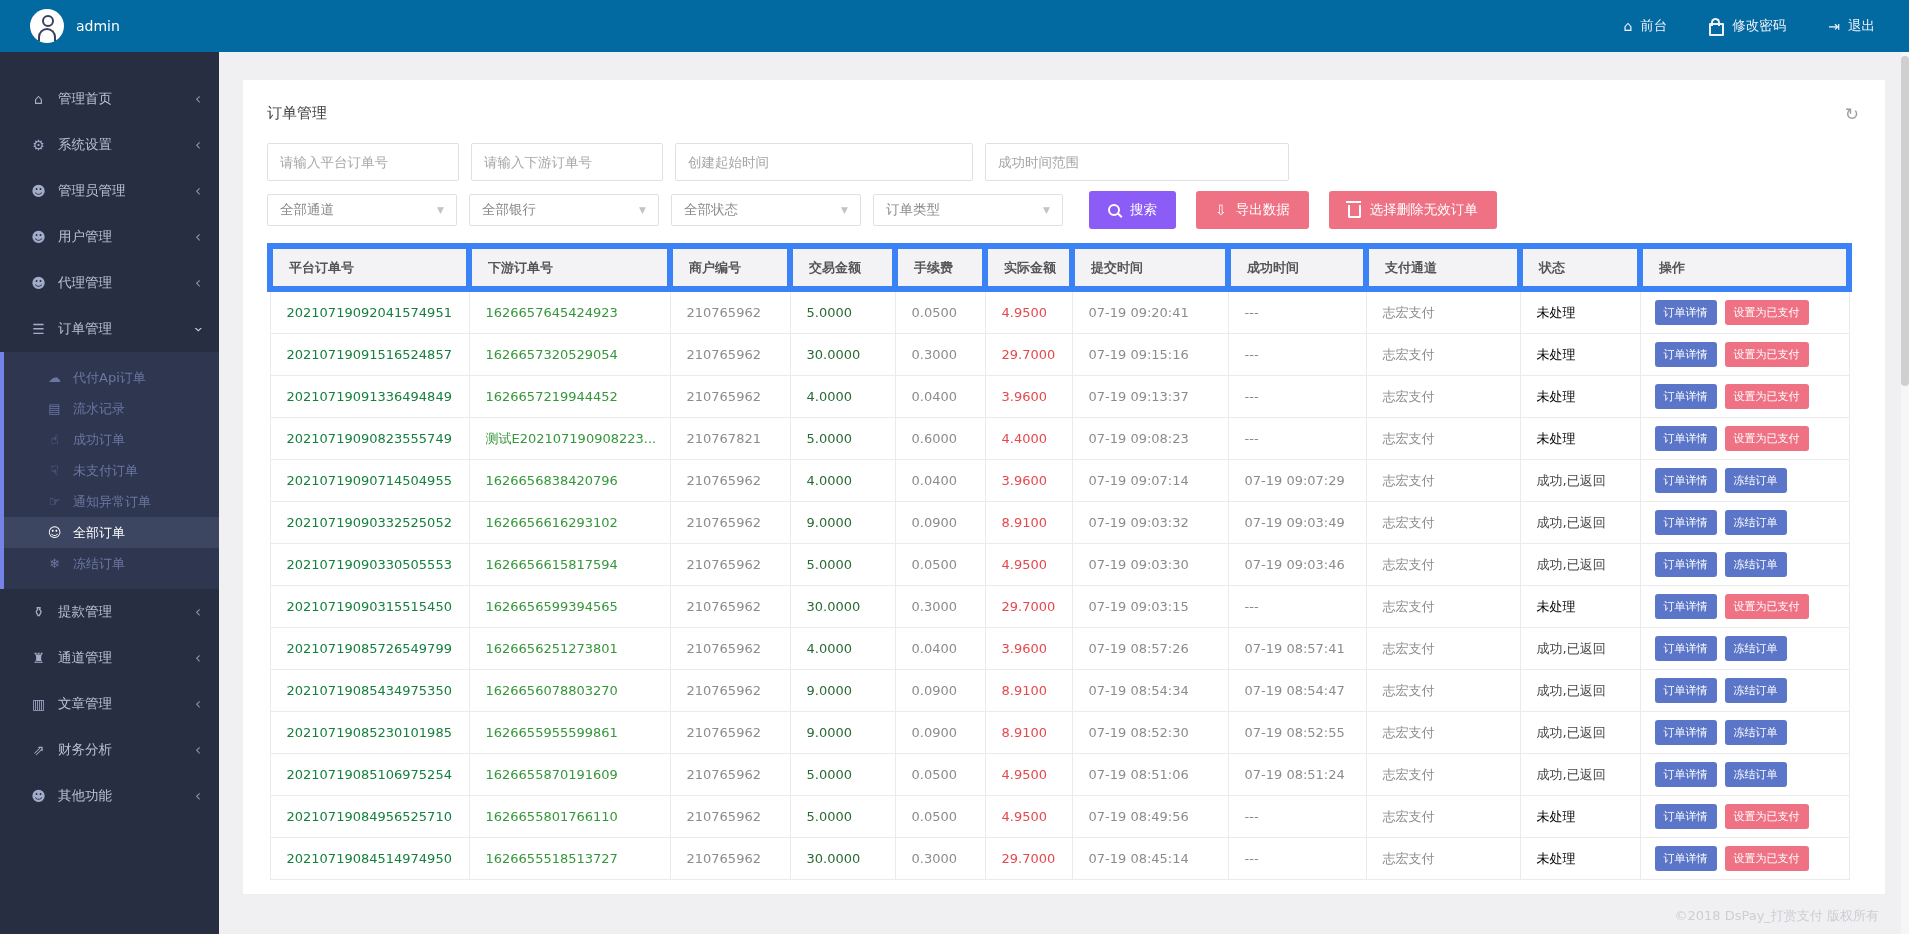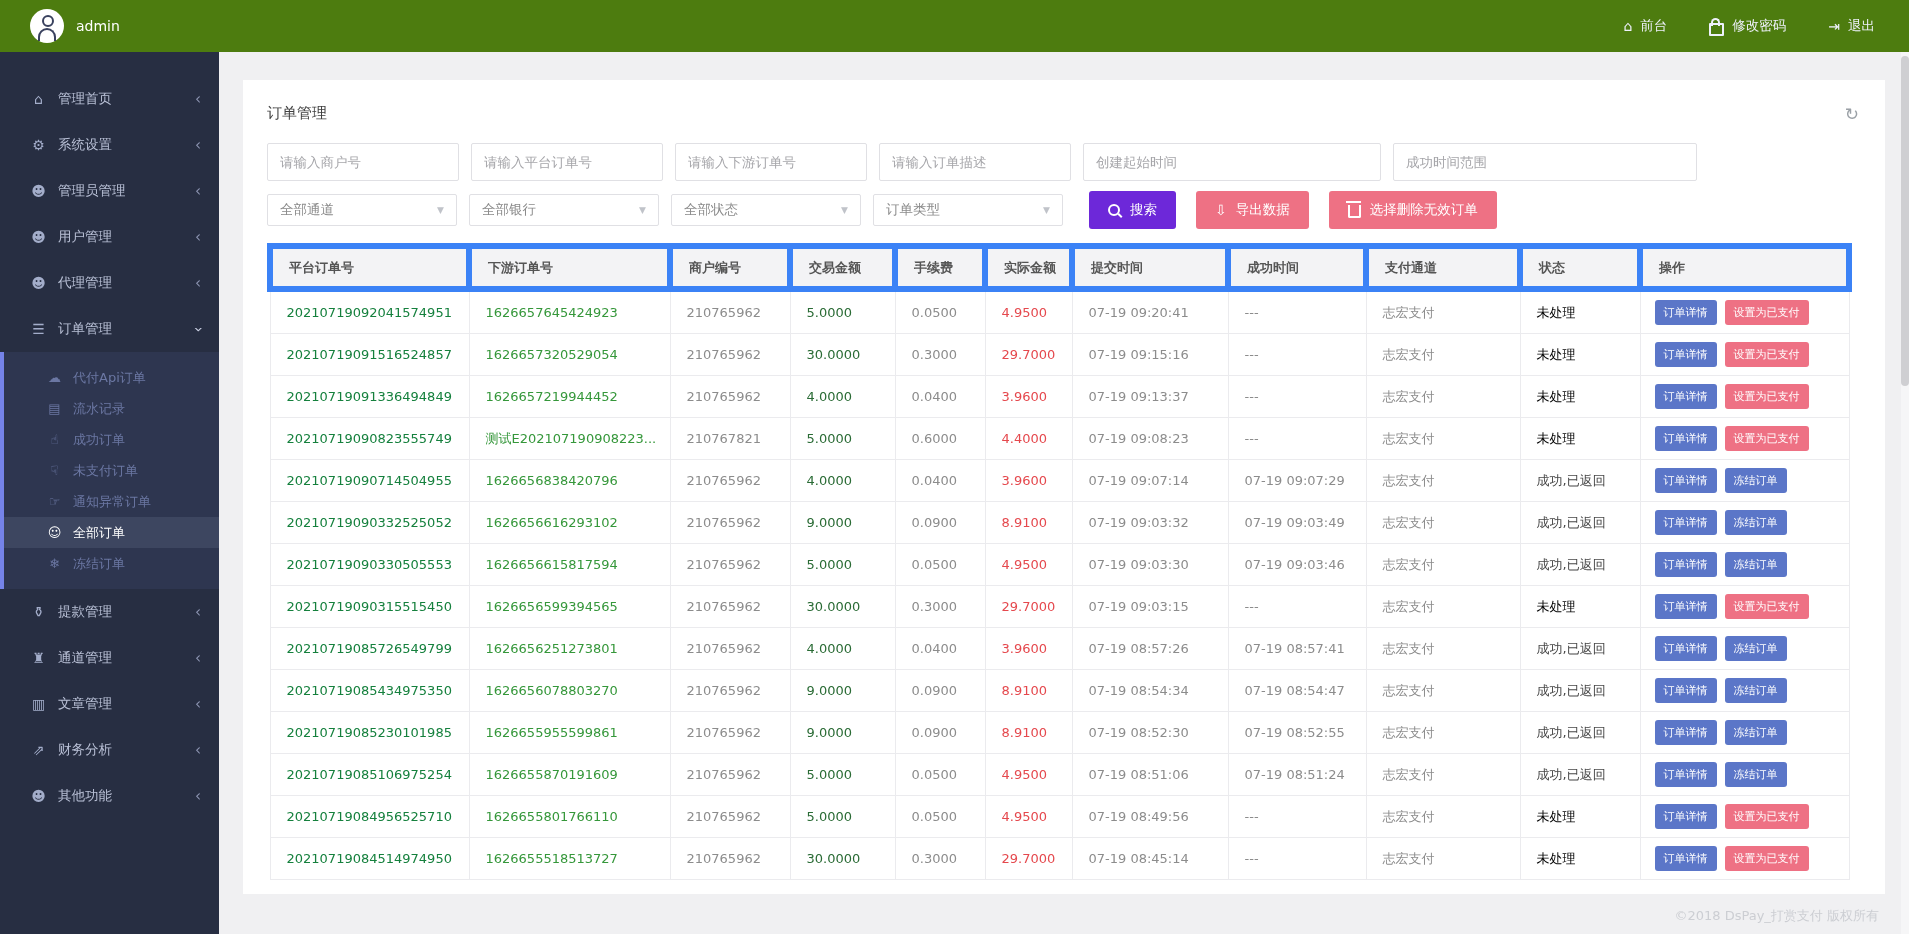--- a/index.html
+++ b/index.html
@@ -1,20 +1,20 @@
 <!DOCTYPE html>
 <html><head>
 <meta charset="utf-8">
 <style>
   html,body{margin:0;padding:0}
   body{width:1909px;height:934px;overflow:hidden;background:#f0f0f2;
        font-family:"DejaVu Sans","Liberation Sans",sans-serif;-webkit-font-smoothing:antialiased}
 
   
-  .topbar{position:fixed;top:0;left:0;right:0;height:52px;background:#4d7c0f;display:flex;align-items:center;z-index:20}
+  .topbar{position:fixed;top:0;left:0;right:0;height:52px;background:#0369a1;display:flex;align-items:center;z-index:20}
   .avatar{width:34px;height:34px;border-radius:50%;background:#fff;margin-left:30px;position:relative;flex:none}
   .avatar::before{content:"";position:absolute;top:6px;left:12px;width:8px;height:8px;border:2px solid #39415e;border-radius:50%}
   .avatar::after{content:"";position:absolute;top:19px;left:8px;width:14px;height:11px;border:2px solid #39415e;border-bottom:none;border-radius:9px 9px 0 0}
   .username{color:#fff;font-size:14px;margin-left:12px}
   .topbar-links{margin-left:auto;display:flex;gap:42px;margin-right:34px}
   .tlink{display:flex;align-items:center;gap:8px;color:#eef1fb;font-size:13.5px;cursor:pointer}
   .tl-glyph{font-size:14px}
   .icon-lock{position:relative;width:11px;height:9px;border:2px solid #eef1fb;border-radius:1px;display:inline-block;margin-top:6px}
   .icon-lock::before{content:"";position:absolute;top:-7px;left:0px;width:5px;height:6px;border:2px solid #eef1fb;border-bottom:none;border-radius:5px 5px 0 0}
 
@@ -40,21 +40,21 @@
   .filters-row{display:flex;gap:12px;margin-bottom:10px;align-items:center}
   .f-input{height:36px;border:1px solid #e0e0e4;border-radius:2px;padding:0 12px;font-size:13.5px;color:#444;width:166px;outline:none;box-sizing:content-box}
   .f-input::placeholder{color:#a6a6aa}
   .f-input.wide{width:272px}
   .f-input.wide2{width:278px}
   .f-select{width:190px;height:32px;border:1px solid #e0e0e4;border-radius:2px;display:flex;align-items:center;justify-content:space-between;
             padding:0 12px;color:#8b8b8b;font-size:13.5px;box-sizing:border-box;cursor:pointer;background:#fff}
   .fs-caret{font-size:9px;color:#c0c3c9}
   .btns{display:flex;gap:20px;margin-left:14px}
   .btn{height:38px;border:none;color:#fff;font-size:13.5px;display:flex;align-items:center;gap:9px;padding:0 19px;border-radius:3px;cursor:pointer}
-  .btn-blue{background:#6d28d9}
+  .btn-blue{background:#8b5cf6}
   .btn-pink{background:#ee7184}
   .icon-search{position:relative;width:8px;height:8px;border:2px solid #fff;border-radius:50%;display:inline-block;flex:none;margin-right:1px}
   .icon-search::after{content:"";position:absolute;width:2px;height:5px;background:#fff;right:-3px;bottom:-4px;transform:rotate(-45deg)}
   .icon-download{font-size:14px;line-height:1}
   .icon-trash{position:relative;width:9px;height:11px;border:2px solid #fff;border-top:none;border-radius:0 0 2px 2px;display:inline-block;flex:none;margin-top:3px}
   .icon-trash::before{content:"";position:absolute;top:-4px;left:-4px;width:15px;height:2px;background:#fff}
 
   
   table{border-collapse:collapse;table-layout:fixed;width:1579px;margin-top:14px;font-size:13px}
   th{background:#f3f3f5;color:#555;font-weight:bold;text-align:left;height:37px;padding:0 0 0 16px;border:6px solid #3b82f6;white-space:nowrap}
@@ -187,24 +187,22 @@
       </div>
     </nav>
 </div>
 
 <div class="main">
   <div class="card">
     <h2 class="card-title">订单管理</h2>
     <span class="refresh">↻</span>
 
     <div class="filters-row" id="filters-row1">
-        <input class="f-input" placeholder="请输入商户号" style="">
         <input class="f-input" placeholder="请输入平台订单号" style="">
         <input class="f-input" placeholder="请输入下游订单号" style="">
-        <input class="f-input" placeholder="请输入订单描述" style="">
         <input class="f-input wide" placeholder="创建起始时间" style="">
         <input class="f-input wide2" placeholder="成功时间范围" style="">
       </div>
 
     <div class="filters-row">
       <div style="display:flex;gap:12px" id="filters-row2">
           <div class="f-select">
             <span class="fs-label">全部通道</span>
             <span class="fs-caret">▼</span>
           </div>

